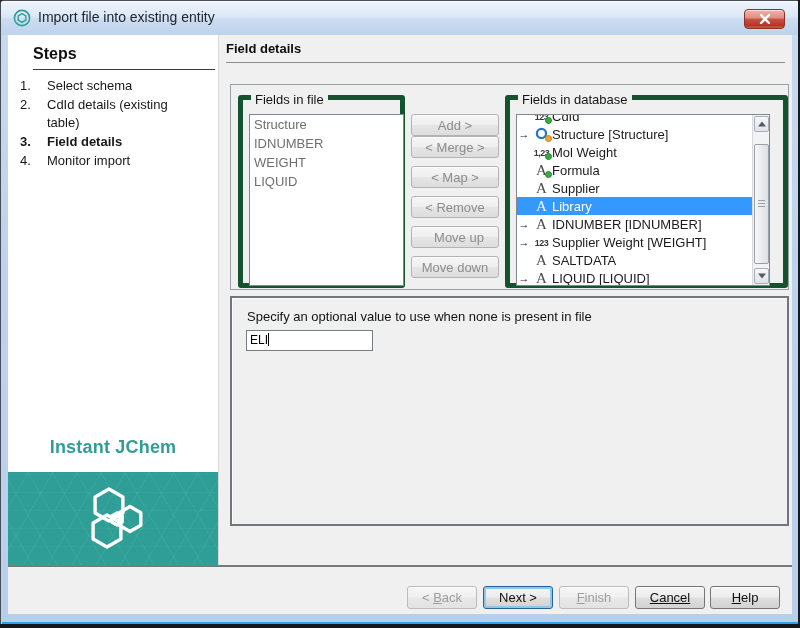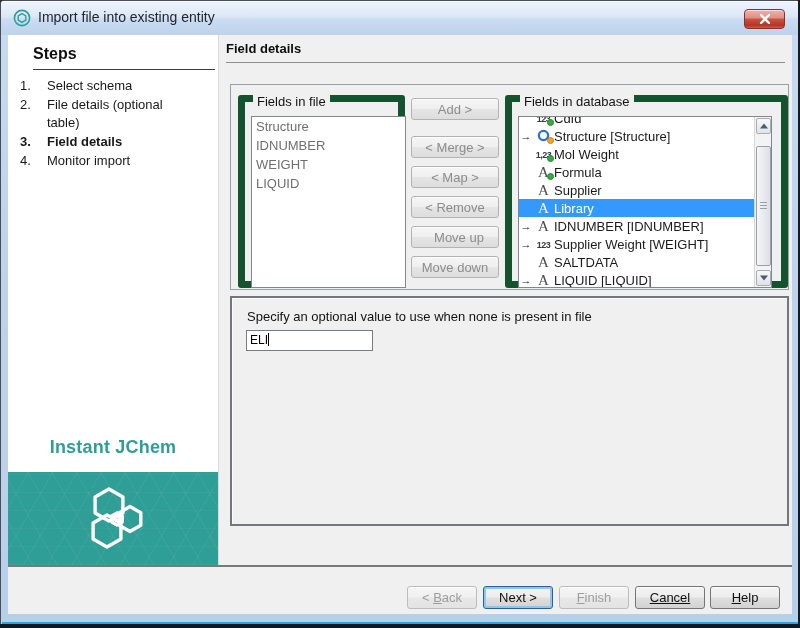--- a/index.html
+++ b/index.html
@@ -48,21 +48,21 @@
 
   
   .main { position:absolute; left:210px; top:0; width:574px; height:530px; background:#f0f0f0; border-left:1px solid #dadada; }
   .main-title { position:absolute; left:7px; top:6px; font-size:13px; font-weight:bold; color:#0d0d0d; }
   .main-rule { position:absolute; left:7px; right:7px; top:27px; height:1px; background:#8f8f8f; }
 
   .panel-upper { position:absolute; left:11px; top:49px; width:559px; height:206px; border:1px solid #9aa0a7; background:#f0f0f0; }
   .panel-lower { position:absolute; left:11px; top:261px; width:559px; height:230px; border:2px solid #73777d; background:#f0f0f0;
                  box-shadow:inset 1px 1px 0 rgba(255,255,255,.7); }
 
-  .group { position:absolute; border:7px solid #14532d; border-radius:3px; }
+  .group { position:absolute; border:5px solid #14532d; border-radius:3px; }
   .group-file { left:7px; top:10px; width:167px; height:193px; }
   .group-db   { left:274px; top:10px; width:283px; height:193px;padding-left:12px; }
   .group-label { position:absolute; left:8px; top:-8px; background:#f0f0f0; padding:0 4px; font-size:13px; color:#141414; white-space:nowrap; }
 
   .listbox { position:absolute; background:#fff; border:1px solid #82878f; overflow:hidden; }
   .list-file { left:6px; top:14px; width:155px; height:172px; }
   .file-item { font-size:13px; color:#6f6f6f; line-height:18px; padding:1px 0 0 4px; }
 
   .list-db { left:6px; top:14px; width:254px; height:172px; }
   .db-inner { position:absolute; left:0; top:-8px; width:236px; }
@@ -138,21 +138,21 @@
 
     <div class="sidebar">
       <div class="steps-heading">Steps</div>
       <div class="steps">
           <div class="step">
             <span class="step-num">1.</span>
             <span class="step-label">Select schema</span>
           </div>
           <div class="step">
             <span class="step-num">2.</span>
-            <span class="step-label">File details (optional
+            <span class="step-label">CdId details (existing
 table)</span>
           </div>
           <div class="step current">
             <span class="step-num">3.</span>
             <span class="step-label">Field details</span>
           </div>
           <div class="step">
             <span class="step-num">4.</span>
             <span class="step-label">Monitor import</span>
           </div>
@@ -179,21 +179,21 @@
           <div class="group-label">Fields in file</div>
           <div class="listbox list-file">
               <div class="file-item">Structure</div>
               <div class="file-item">IDNUMBER</div>
               <div class="file-item">WEIGHT</div>
               <div class="file-item">LIQUID</div>
             </div>
         </div>
 
         <div id="tbtns">
-            <button class="tbtn" aria-disabled="true" style="top: 13px;">Add &gt;</button>
+            <button class="tbtn" aria-disabled="true" style="top: 29px;">Add &gt;</button>
             <button class="tbtn" aria-disabled="true" style="top: 51px;">&lt; Merge &gt;</button>
             <button class="tbtn" aria-disabled="true" style="top: 81px;">&lt; Map &gt;</button>
             <button class="tbtn" aria-disabled="true" style="top: 111px;">&lt; Remove</button>
             <button class="tbtn" aria-disabled="true" style="top: 141px; padding-left: 8px;">Move up</button>
             <button class="tbtn" aria-disabled="true" style="top: 171px;">Move down</button>
           </div>
 
         <div class="group group-db">
           <div class="group-label">Fields in database</div>
           <div class="listbox list-db">

